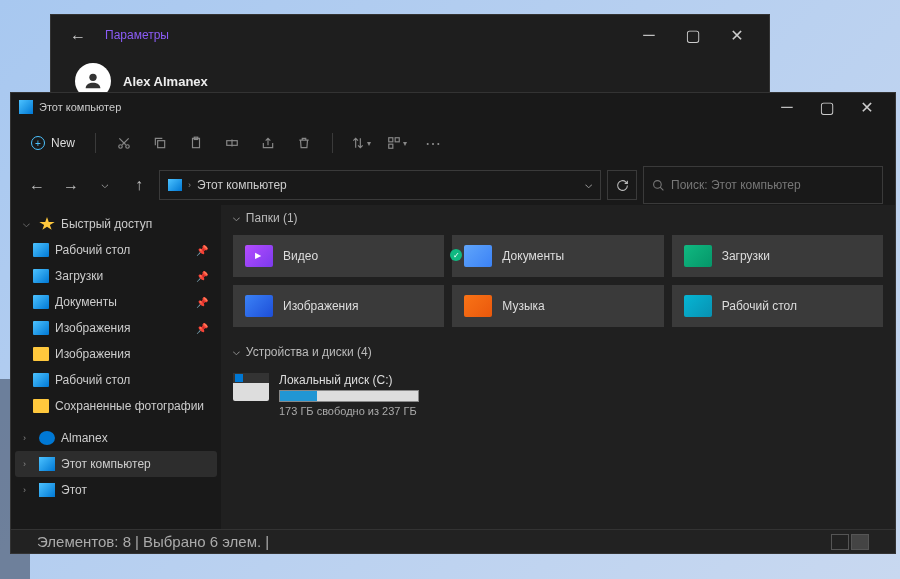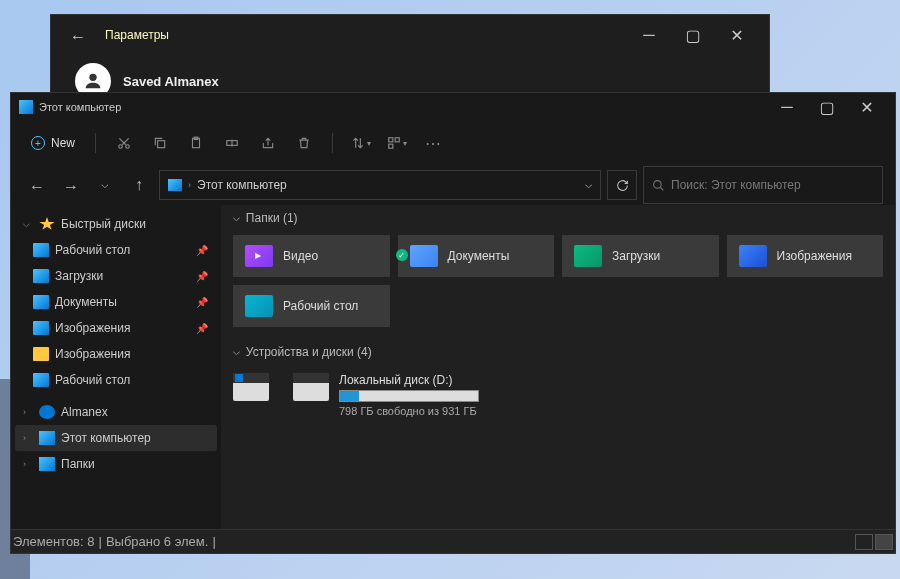--- a/index.html
+++ b/index.html
@@ -1,21 +1,21 @@
 <!DOCTYPE html>
 <html><head>
 <meta charset="utf-8">
 <style>
 * { margin: 0; padding: 0; box-sizing: border-box; font-family: 'Segoe UI', sans-serif; }
 body { width: 900px; height: 579px; background: linear-gradient(135deg, #a8c8f0 0%, #c8d8f0 100%); overflow: hidden; position: relative; }
 
 .settings-window { position: absolute; top: 14px; left: 50px; width: 720px; height: 100px; background: #1e1e1e; border: 1px solid #333; }
 .settings-titlebar { display: flex; align-items: center; height: 40px; padding: 0 12px; }
 .back-btn { width: 30px; height: 30px; display: flex; align-items: center; justify-content: center; color: #ccc; cursor: pointer; }
-.settings-title { color: #fef9c3; font-size: 12px; margin-left: 12px; }
+.settings-title { color: #8b5cf6; font-size: 12px; margin-left: 12px; }
 .settings-controls { margin-left: auto; display: flex; gap: 4px; }
 .win-ctrl { width: 40px; height: 28px; display: flex; align-items: center; justify-content: center; color: #ccc; cursor: pointer; }
 .settings-user { display: flex; align-items: center; padding: 8px 24px; gap: 12px; }
 .avatar-circle { width: 36px; height: 36px; border-radius: 50%; background: #fff; display: flex; align-items: center; justify-content: center; }
 .user-name { color: #eee; font-size: 13px; font-weight: 600; }
 
 .explorer-window { position: absolute; top: 92px; left: 10px; width: 886px; height: 462px; background: #191919; border: 1px solid #333; display: flex; flex-direction: column; }
 .explorer-titlebar { display: flex; align-items: center; height: 28px; padding: 0 8px; background: #191919; }
 .title-icon { width: 14px; height: 14px; background: linear-gradient(135deg, #4cc2ff, #0078d4); margin-right: 6px; }
 .explorer-title { color: #ccc; font-size: 11px; }
@@ -44,21 +44,21 @@
 .sb-sub { padding-left: 18px; }
 .star-icon { background: #ffc83d; clip-path: polygon(50% 0, 61% 35%, 98% 35%, 68% 57%, 79% 91%, 50% 70%, 21% 91%, 32% 57%, 2% 35%, 39% 35%); }
 .folder-y { background: #ffc83d; border-radius: 1px; }
 .folder-b { background: linear-gradient(135deg, #4cc2ff, #0078d4); border-radius: 1px; }
 .cloud-icon { background: #0078d4; border-radius: 50%; }
 .pc-sb-icon { background: linear-gradient(135deg, #4cc2ff, #0078d4); }
 .net-icon { background: linear-gradient(135deg, #4cc2ff, #0078d4); }
 
 .content { flex: 1; background: #202020; overflow-y: auto; padding: 0; }
 .group-header { display: flex; align-items: center; padding: 6px 12px; color: #bbb; font-size: 12px; gap: 6px; cursor: pointer; }
-.folders-grid { display: grid; grid-template-columns: repeat(4, 1fr); gap: 8px; padding: 4px 12px 12px; }
+.folders-grid { display: grid; grid-template-columns: repeat(3, 1fr); gap: 8px; padding: 4px 12px 12px; }
 .folder-tile { background: #3a3a3a; height: 42px; display: flex; align-items: center; padding: 0 12px; gap: 10px; color: #ddd; font-size: 12px; cursor: pointer; position: relative; }
 .tile-icon { width: 28px; height: 22px; border-radius: 2px; }
 .tile-video { background: linear-gradient(135deg, #b44cff, #7c3aed); position: relative; }
 .tile-video::after { content: '▶'; position: absolute; color: #fff; font-size: 8px; left: 10px; top: 6px; }
 .tile-docs { background: linear-gradient(135deg, #60a5fa, #3b82f6); }
 .tile-downloads { background: linear-gradient(135deg, #10b981, #059669); }
 .tile-images { background: linear-gradient(135deg, #3b82f6, #1d4ed8); }
 .tile-music { background: linear-gradient(135deg, #f97316, #ea580c); }
 .tile-desktop { background: linear-gradient(135deg, #06b6d4, #0891b2); }
 .check-badge { position: absolute; left: -2px; top: 14px; width: 12px; height: 12px; background: #10b981; border-radius: 50%; color: #fff; font-size: 8px; display: flex; align-items: center; justify-content: center; }
@@ -67,21 +67,21 @@
 .drive { display: flex; gap: 10px; cursor: pointer; }
 .drive-icon { width: 36px; height: 28px; background: #ddd; border-radius: 2px; position: relative; }
 .drive-icon::before { content: ''; position: absolute; top: 0; left: 0; right: 0; height: 10px; background: #333; }
 .drive-icon.win::after { content: ''; position: absolute; top: 1px; left: 2px; width: 8px; height: 8px; background: #0078d4; }
 .drive-info { display: flex; flex-direction: column; gap: 3px; }
 .drive-name { color: #ddd; font-size: 12px; }
 .drive-bar { width: 140px; height: 12px; background: #ddd; border: 1px solid #888; position: relative; }
 .drive-bar-fill { height: 100%; background: #2196d4; }
 .drive-free { color: #aaa; font-size: 11px; }
 
-.statusbar { height: 24px; background: #222; border-top: 1px solid #333; display: flex; align-items: center; padding: 0 2px; color: #aaa; font-size: 13px; gap: 4px; }
+.statusbar { height: 24px; background: #222; border-top: 1px solid #333; display: flex; align-items: center; padding: 0 26px; color: #aaa; font-size: 15px; gap: 4px; }
 .sb-views { margin-left: auto; display: flex; gap: 2px; }
 .view-btn { width: 18px; height: 16px; border: 1px solid #555; cursor: pointer; }
 
 .taskbar-hint { position: absolute; left: 0; bottom: 0; width: 30px; height: 200px; background: rgba(40,50,70,.5); }
 </style>
 </head>
 <body>
 
 <div class="taskbar-hint"></div>
 
@@ -95,21 +95,21 @@
       <div class="win-ctrl">✕</div>
     </div>
   </div>
   <div class="settings-user">
     <div class="avatar-circle">
       <svg width="22" height="22" viewBox="0 0 24 24">
           <circle cx="12" cy="8" r="4" fill="#333"></circle>
           <path d="M4 20c0-4 4-6 8-6s8 2 8 6" fill="#333"></path>
         </svg>
     </div>
-    <div class="user-name">Saved Almanex</div>
+    <div class="user-name">Alex Almanex</div>
   </div>
 </div>
 
 <div class="explorer-window">
   <div class="explorer-titlebar">
     <div class="title-icon"></div>
     <div class="explorer-title">Этот компьютер</div>
     <div class="explorer-ctrls">
       <div class="win-ctrl">─</div>
       <div class="win-ctrl">▢</div>
@@ -201,21 +201,21 @@
         </svg>
       <span>Поиск: Этот компьютер</span>
     </div>
   </div>
 
   <div class="explorer-body">
     <div class="sidebar">
       <div class="sb-item">
           <span class="sb-chevron">⌵</span>
           <div class="sb-icon star-icon"></div>
-          <span>Быстрый диски</span>
+          <span>Быстрый доступ</span>
         </div>
       <div class="sb-item sb-sub">
           <div class="sb-icon folder-b"></div>
           <span>Рабочий стол</span>
           <span class="sb-pin">📌</span>
         </div>
       <div class="sb-item sb-sub">
           <div class="sb-icon folder-b"></div>
           <span>Загрузки</span>
           <span class="sb-pin">📌</span>
@@ -230,36 +230,40 @@
           <span>Изображения</span>
           <span class="sb-pin">📌</span>
         </div>
       <div class="sb-item sb-sub">
           <div class="sb-icon folder-y"></div>
           <span>Изображения</span>
         </div>
       <div class="sb-item sb-sub">
           <div class="sb-icon folder-b"></div>
           <span>Рабочий стол</span>
+        </div>
+      <div class="sb-item sb-sub">
+          <div class="sb-icon folder-y"></div>
+          <span>Сохраненные фотографии</span>
         </div>
       <div style="height:6px"></div>
       <div class="sb-item">
           <span class="sb-chevron">›</span>
           <div class="sb-icon cloud-icon"></div>
           <span>Almanex</span>
         </div>
       <div class="sb-item selected">
           <span class="sb-chevron">›</span>
           <div class="sb-icon pc-sb-icon"></div>
           <span>Этот компьютер</span>
         </div>
       <div class="sb-item">
           <span class="sb-chevron">›</span>
           <div class="sb-icon net-icon"></div>
-          <span>Папки</span>
+          <span>Этот</span>
         </div>
 
     </div>
 
     <div class="content">
       <div class="group-header">
           <span style="font-size:9px">⌵</span>
           <span>Папки (1)</span>
         </div>
       <div class="folders-grid">
@@ -274,40 +278,41 @@
           </div>
         <div class="folder-tile">
             <div class="tile-icon tile-downloads"></div>
             <span>Загрузки</span>
           </div>
         <div class="folder-tile">
             <div class="tile-icon tile-images"></div>
             <span>Изображения</span>
           </div>
         <div class="folder-tile">
+            <div class="tile-icon tile-music"></div>
+            <span>Музыка</span>
+          </div>
+        <div class="folder-tile">
             <div class="tile-icon tile-desktop"></div>
             <span>Рабочий стол</span>
           </div>
       </div>
       <div class="group-header">
           <span style="font-size:9px">⌵</span>
           <span>Устройства и диски (4)</span>
         </div>
       <div class="drives">
         <div class="drive">
           <div class="drive-icon win"></div>
-        </div>
-        <div class="drive">
-          <div class="drive-icon"></div>
           <div class="drive-info">
-            <div class="drive-name">Локальный диск (D:)</div>
+            <div class="drive-name">Локальный диск (C:)</div>
             <div class="drive-bar">
-                <div class="drive-bar-fill" id="drive-fill-1" style="width: 14%;"></div>
+                <div class="drive-bar-fill" id="drive-fill-0" style="width: 27%;"></div>
               </div>
-            <div class="drive-free">798 ГБ свободно из 931 ГБ</div>
+            <div class="drive-free">173 ГБ свободно из 237 ГБ</div>
           </div>
         </div>
       </div>
     </div>
   </div>
 
   <div class="statusbar">
     <span>Элементов: 8</span>
     <span>|</span>
     <span>Выбрано 6 элем.</span>

